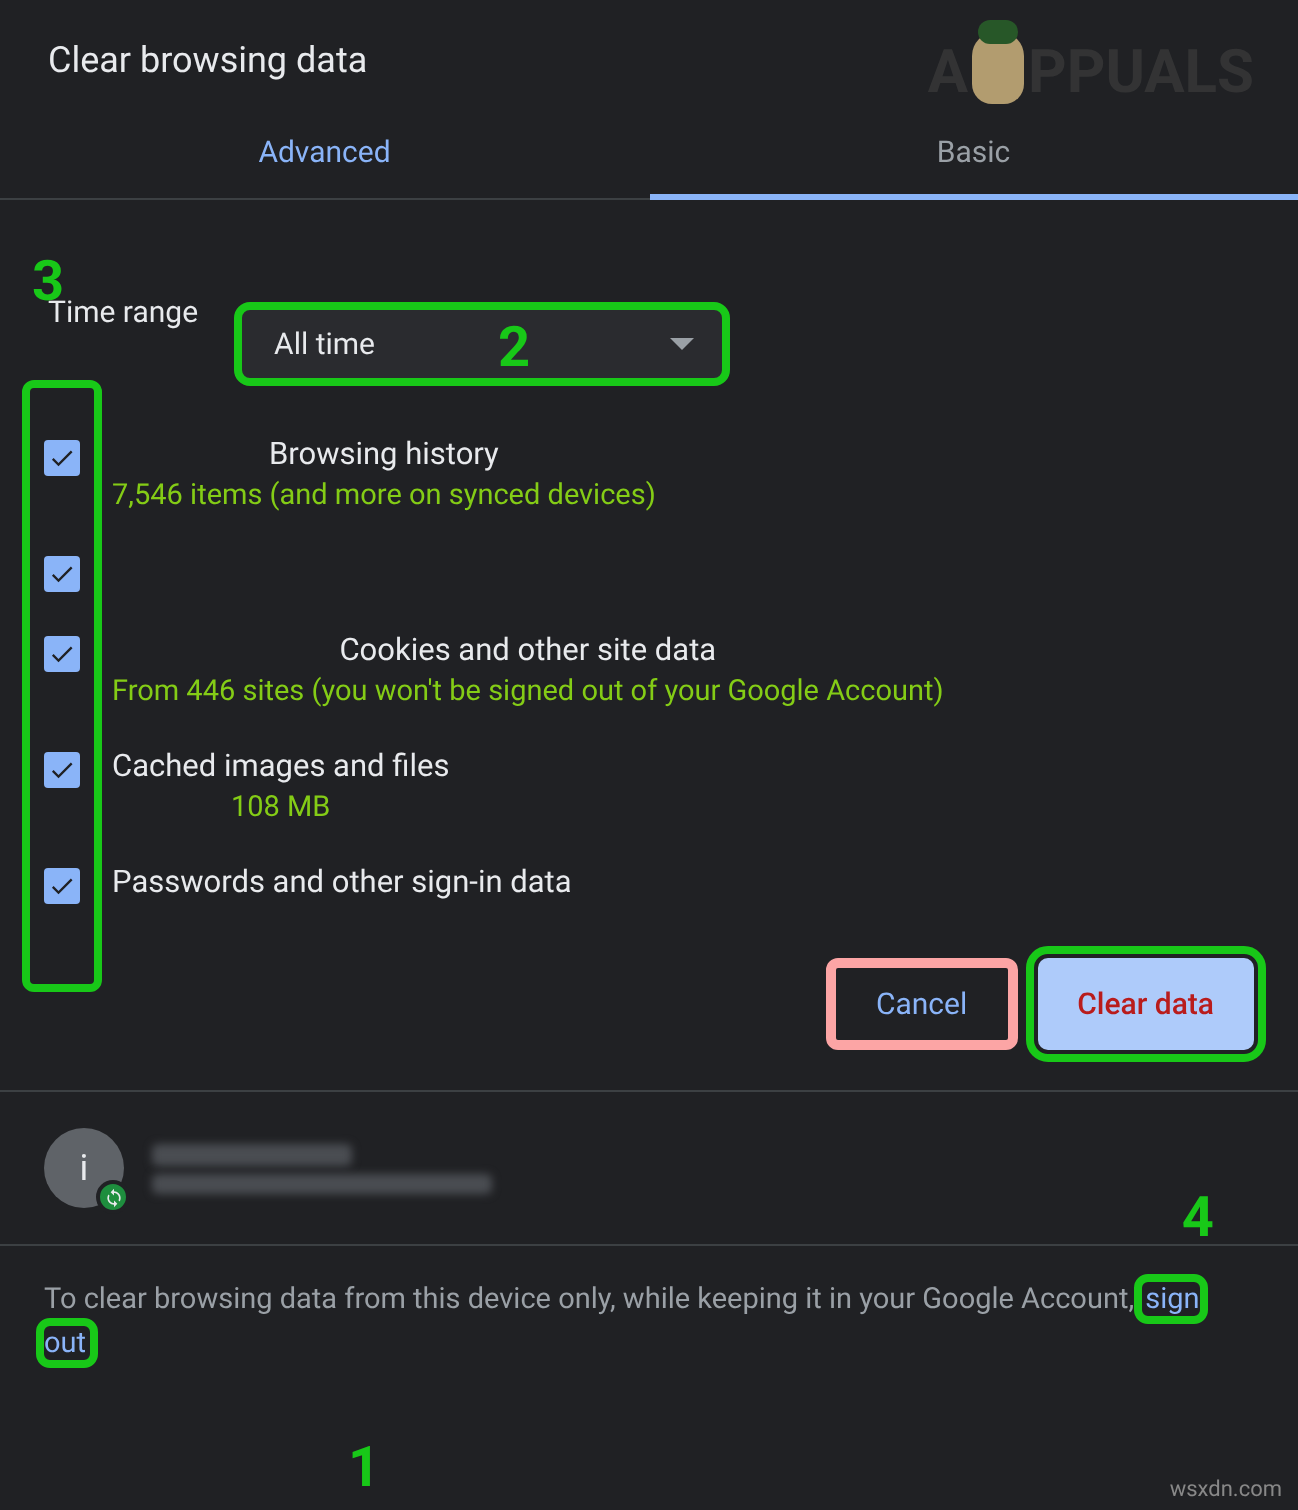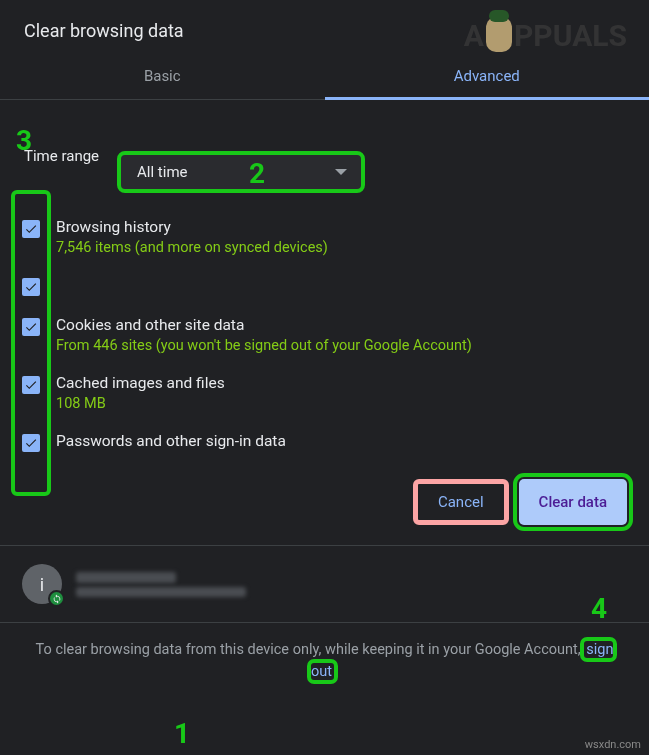--- a/index.html
+++ b/index.html
@@ -70,21 +70,21 @@
       border-right: 6px solid transparent;
       border-top: 6px solid #9aa0a6;
     }
     .annot {
       position: absolute;
       font-size: 28px;
       font-weight: 700;
       color: #18c818;
       pointer-events: none;
     }
-    .list { display: flex; flex-direction: column; gap: 6px; }
+    .list { display: flex; flex-direction: column; gap: 6px; text-align: center; }
     .check-col {
       position: absolute;
       left: 11px;
       top: 190px;
       width: 40px;
       height: 306px;
       border: 4px solid #18c818;
       border-radius: 6px;
       pointer-events: none;
     }
@@ -124,21 +124,21 @@
       border: none;
       font-family: inherit;
     }
     .btn.secondary {
       background: transparent;
       color: #8ab4f8;
       border: 5px solid #fca5a5;
     }
     .btn.primary {
       background: #aecbfa;
-      color: #4c1d95;
+      color: #b91c1c;
       font-weight: 500;
       outline: 4px solid #18c818;
       outline-offset: 2px;
       border-radius: 5px;
     }
     .account {
       display: flex;
       align-items: center;
       gap: 14px;
       padding: 18px 22px;
@@ -170,21 +170,20 @@
       border-radius: 3px;
       filter: blur(2px);
     }
     .blur-line.l1 { width: 100px; height: 11px; }
     .blur-line.l2 { width: 170px; height: 10px; }
     .footer {
       padding: 16px 22px;
       font-size: 14.5px;
       color: #9aa0a6;
       line-height: 1.5;
-      text-align: center;
     }
     .footer a {
       color: #8ab4f8;
       text-decoration: none;
       outline: 4px solid #18c818;
       outline-offset: 0px;
       border-radius: 3px;
       padding: 0 2px;
     }
     .watermark-logo {
@@ -229,22 +228,22 @@
 <div class="dialog">
   <div class="title">Clear browsing data</div>
 
   <div class="watermark-logo">
     <span>A</span>
     <span class="face"></span>
     <span>PPUALS</span>
   </div>
 
   <div class="tabs">
+    <div class="tab active">Advanced</div>
     <div class="tab">Basic</div>
-    <div class="tab active">Advanced</div>
     <div class="tab-underline"></div>
   </div>
 
   <div class="body">
     <div class="range-row">
       <span class="annot" style="left:-6px;top:6px;">3</span>
       <span class="range-label" style="margin-left:2px;">Time range</span>
       <div class="select">
         <span>All time</span>
         <span class="annot" style="right:96px;top:2px;">2</span>

